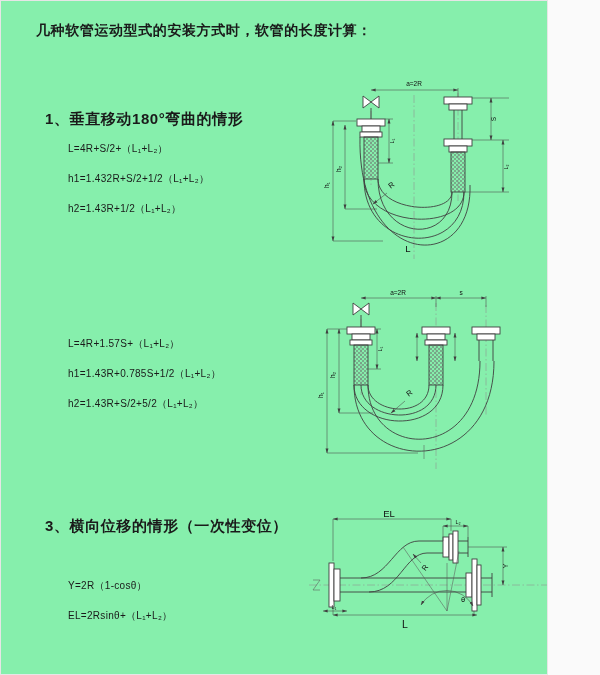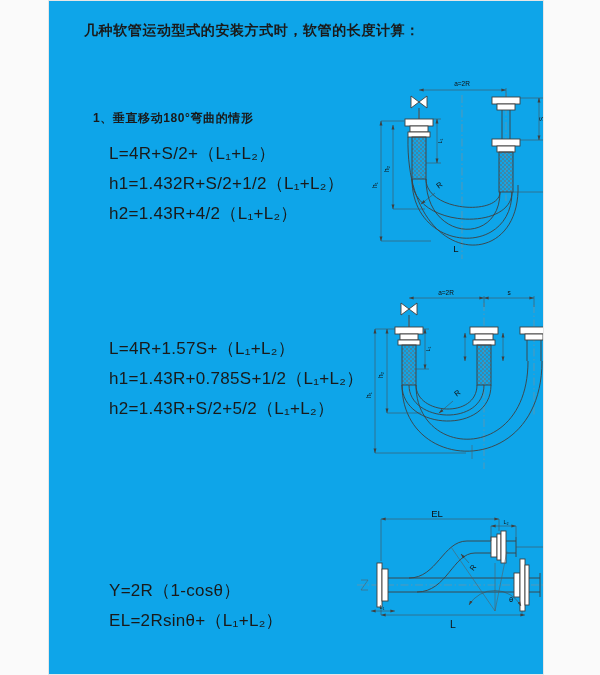--- a/index.html
+++ b/index.html
@@ -1,21 +1,21 @@
 <!DOCTYPE html>
 <html><head>
 <meta charset="utf-8">
 <style>
   * { margin:0; padding:0; box-sizing:border-box; }
   html,body { width:600px; height:675px; }
   body { background:#fafafa; font-family:"Liberation Sans", sans-serif; color:#1a1a1a; }
-  .page { position:relative; width:496px; height:675px; background:#0ea5e9; border:1px solid #e6e6e6; overflow:hidden;margin-left:48px; }
+  .page { position:relative; width:548px; height:675px; background:#86efac; border:1px solid #e6e6e6; overflow:hidden; }
   .title { position:absolute; left:35px; top:21px; font-size:14px; font-weight:bold; letter-spacing:.6px; }
-  .sec-head { position:absolute; left:44px; font-size:12px; font-weight:bold; letter-spacing:.6px; }
-  .formula { position:absolute; left:60px; font-size:17px; letter-spacing:.3px; }
+  .sec-head { position:absolute; left:44px; font-size:15px; font-weight:bold; letter-spacing:.6px; }
+  .formula { position:absolute; left:67px; font-size:10px; letter-spacing:.3px; }
   svg.diag { position:absolute; overflow:visible; }
   
   .ln   { stroke:#3f3f3f; stroke-width:.9;  fill:none; }
   .fit  { stroke:#3f3f3f; stroke-width:.9;  fill:#ffffff; }
   .thin { stroke:#5a5a5a; stroke-width:.55; fill:none; }
   .dim  { stroke:#4a4a4a; stroke-width:.55; fill:none; }
   .cl   { stroke:#909090; stroke-width:.55; fill:none; stroke-dasharray:8 2.5 1.5 2.5; }
   text.dlbl  { font-size:6.5px; fill:#111; font-family:"Liberation Sans",sans-serif; }
   text.dlbl-s{ font-size:5.5px; fill:#111; font-family:"Liberation Sans",sans-serif; }
   text.dlbl-b{ font-size:9.5px; fill:#111; font-family:"Liberation Sans",sans-serif; }
@@ -23,21 +23,21 @@
 </head>
 <body>
 
 <div class="page">
 
   <div class="title">几种软管运动型式的安装方式时，软管的长度计算：</div>
 
   <div class="sec-head" style="top:109px">1、垂直移动180°弯曲的情形</div>
   <div class="formula" style="top:141px">L=4R+S/2+（L₁+L₂）</div>
   <div class="formula" style="top:171px">h1=1.432R+S/2+1/2（L₁+L₂）</div>
-  <div class="formula" style="top:201px">h2=1.43R+4/2（L₁+L₂）</div>
+  <div class="formula" style="top:201px">h2=1.43R+1/2（L₁+L₂）</div>
 
   <svg class="diag" style="left:312px; top:72px" width="280" height="192" viewBox="0 0 280 192">
     <defs>
       <pattern id="hatchA" width="4" height="4" patternUnits="userSpaceOnUse">
         <path d="M0,4 L4,0 M0,0 L4,4" stroke="#6a6a6a" stroke-width="0.5"></path>
       </pattern>
       <marker id="arrA" viewBox="0 0 10 10" refX="9.3" refY="5" markerWidth="9" markerHeight="9" orient="auto-start-reverse">
         <path d="M0,2 L10,5 L0,8 z" fill="#3f3f3f"></path>
       </marker>
     </defs>
@@ -198,20 +198,21 @@
       <path class="dim" d="M104,50 V78" marker-start="url(#arrB)" marker-end="url(#arrB)"></path>
       <path class="dim" d="M142,50 V78" marker-start="url(#arrB)" marker-end="url(#arrB)"></path>
     </g>
 
     <g>
       <path class="dim" d="M92,118 L78,130" marker-end="url(#arrB)"></path>
       <text class="dlbl" style="font-size:7.5px" text-anchor="middle" transform="translate(98,112) rotate(-38)">R</text>
     </g>
   </svg>
 
+  <div class="sec-head" style="top:516px">3、横向位移的情形（一次性变位）</div>
   <div class="formula" style="top:578px">Y=2R（1-cosθ）</div>
   <div class="formula" style="top:608px">EL=2Rsinθ+（L₁+L₂）</div>
 
   <svg class="diag" style="left:300px; top:506px" width="300" height="142" viewBox="0 0 300 142">
     <defs>
       <marker id="arrC" viewBox="0 0 10 10" refX="9.3" refY="5" markerWidth="9" markerHeight="9" orient="auto-start-reverse">
         <path d="M0,2 L10,5 L0,8 z" fill="#3f3f3f"></path>
       </marker>
     </defs>
 

